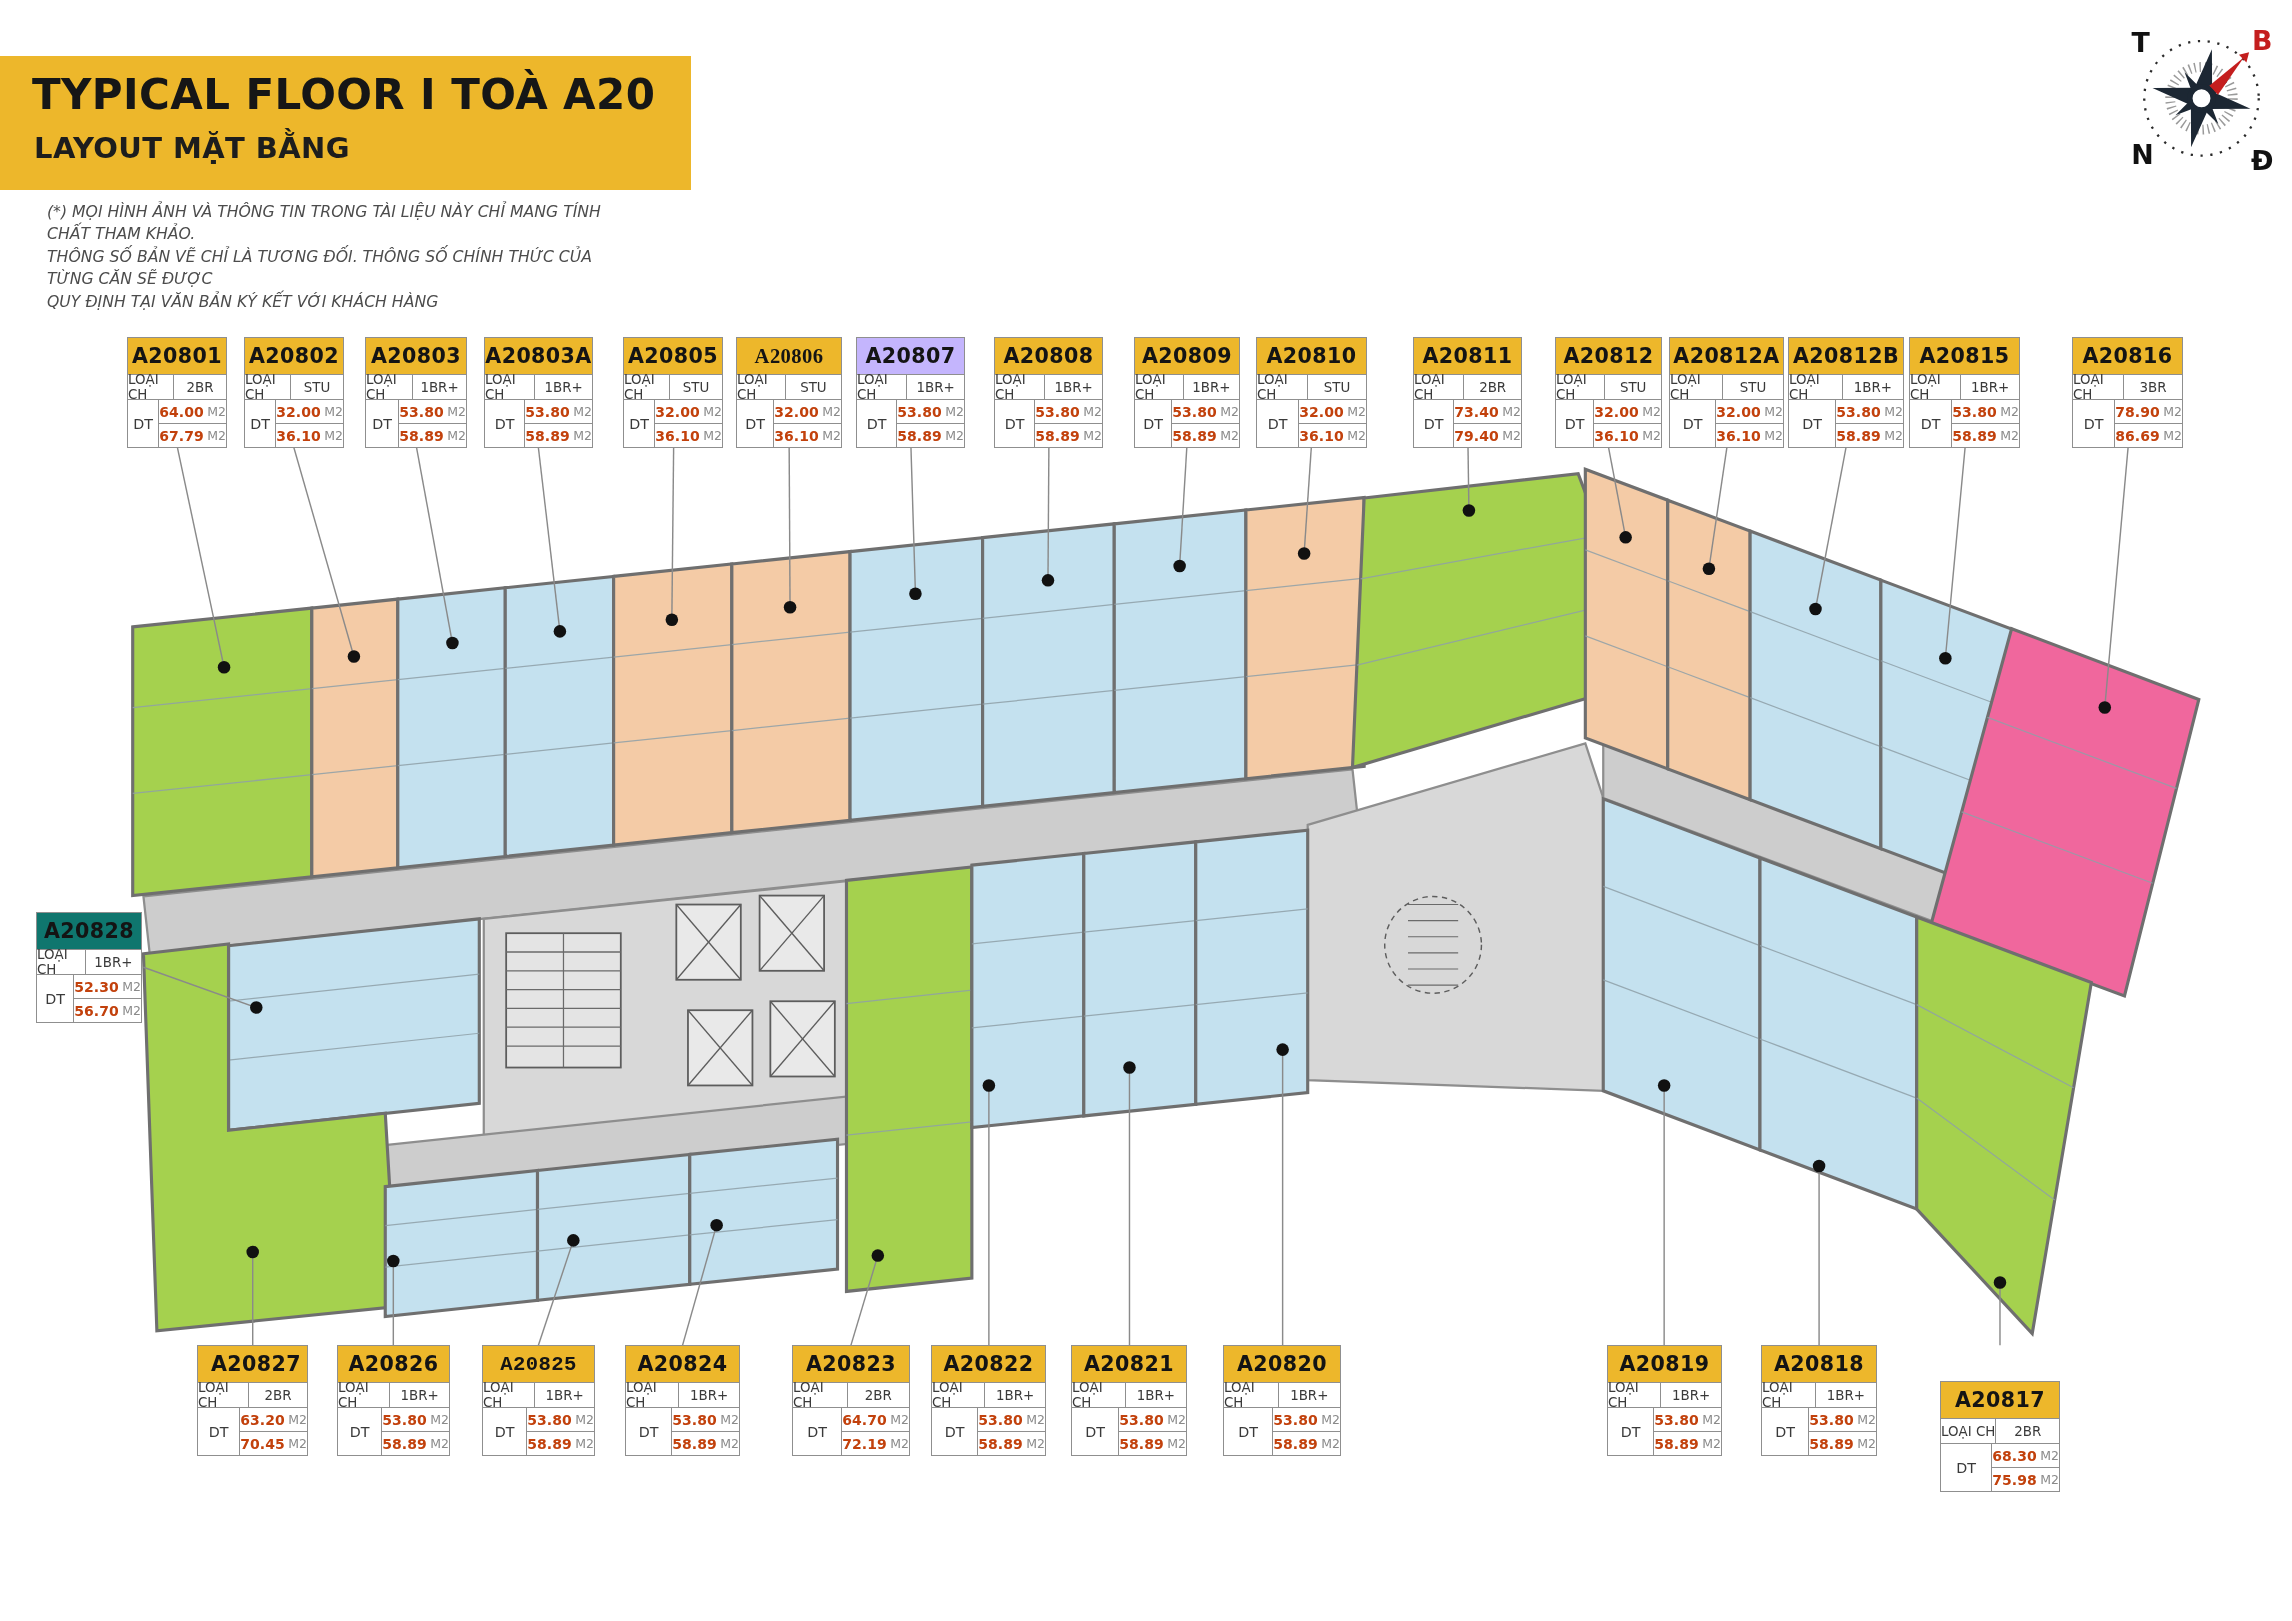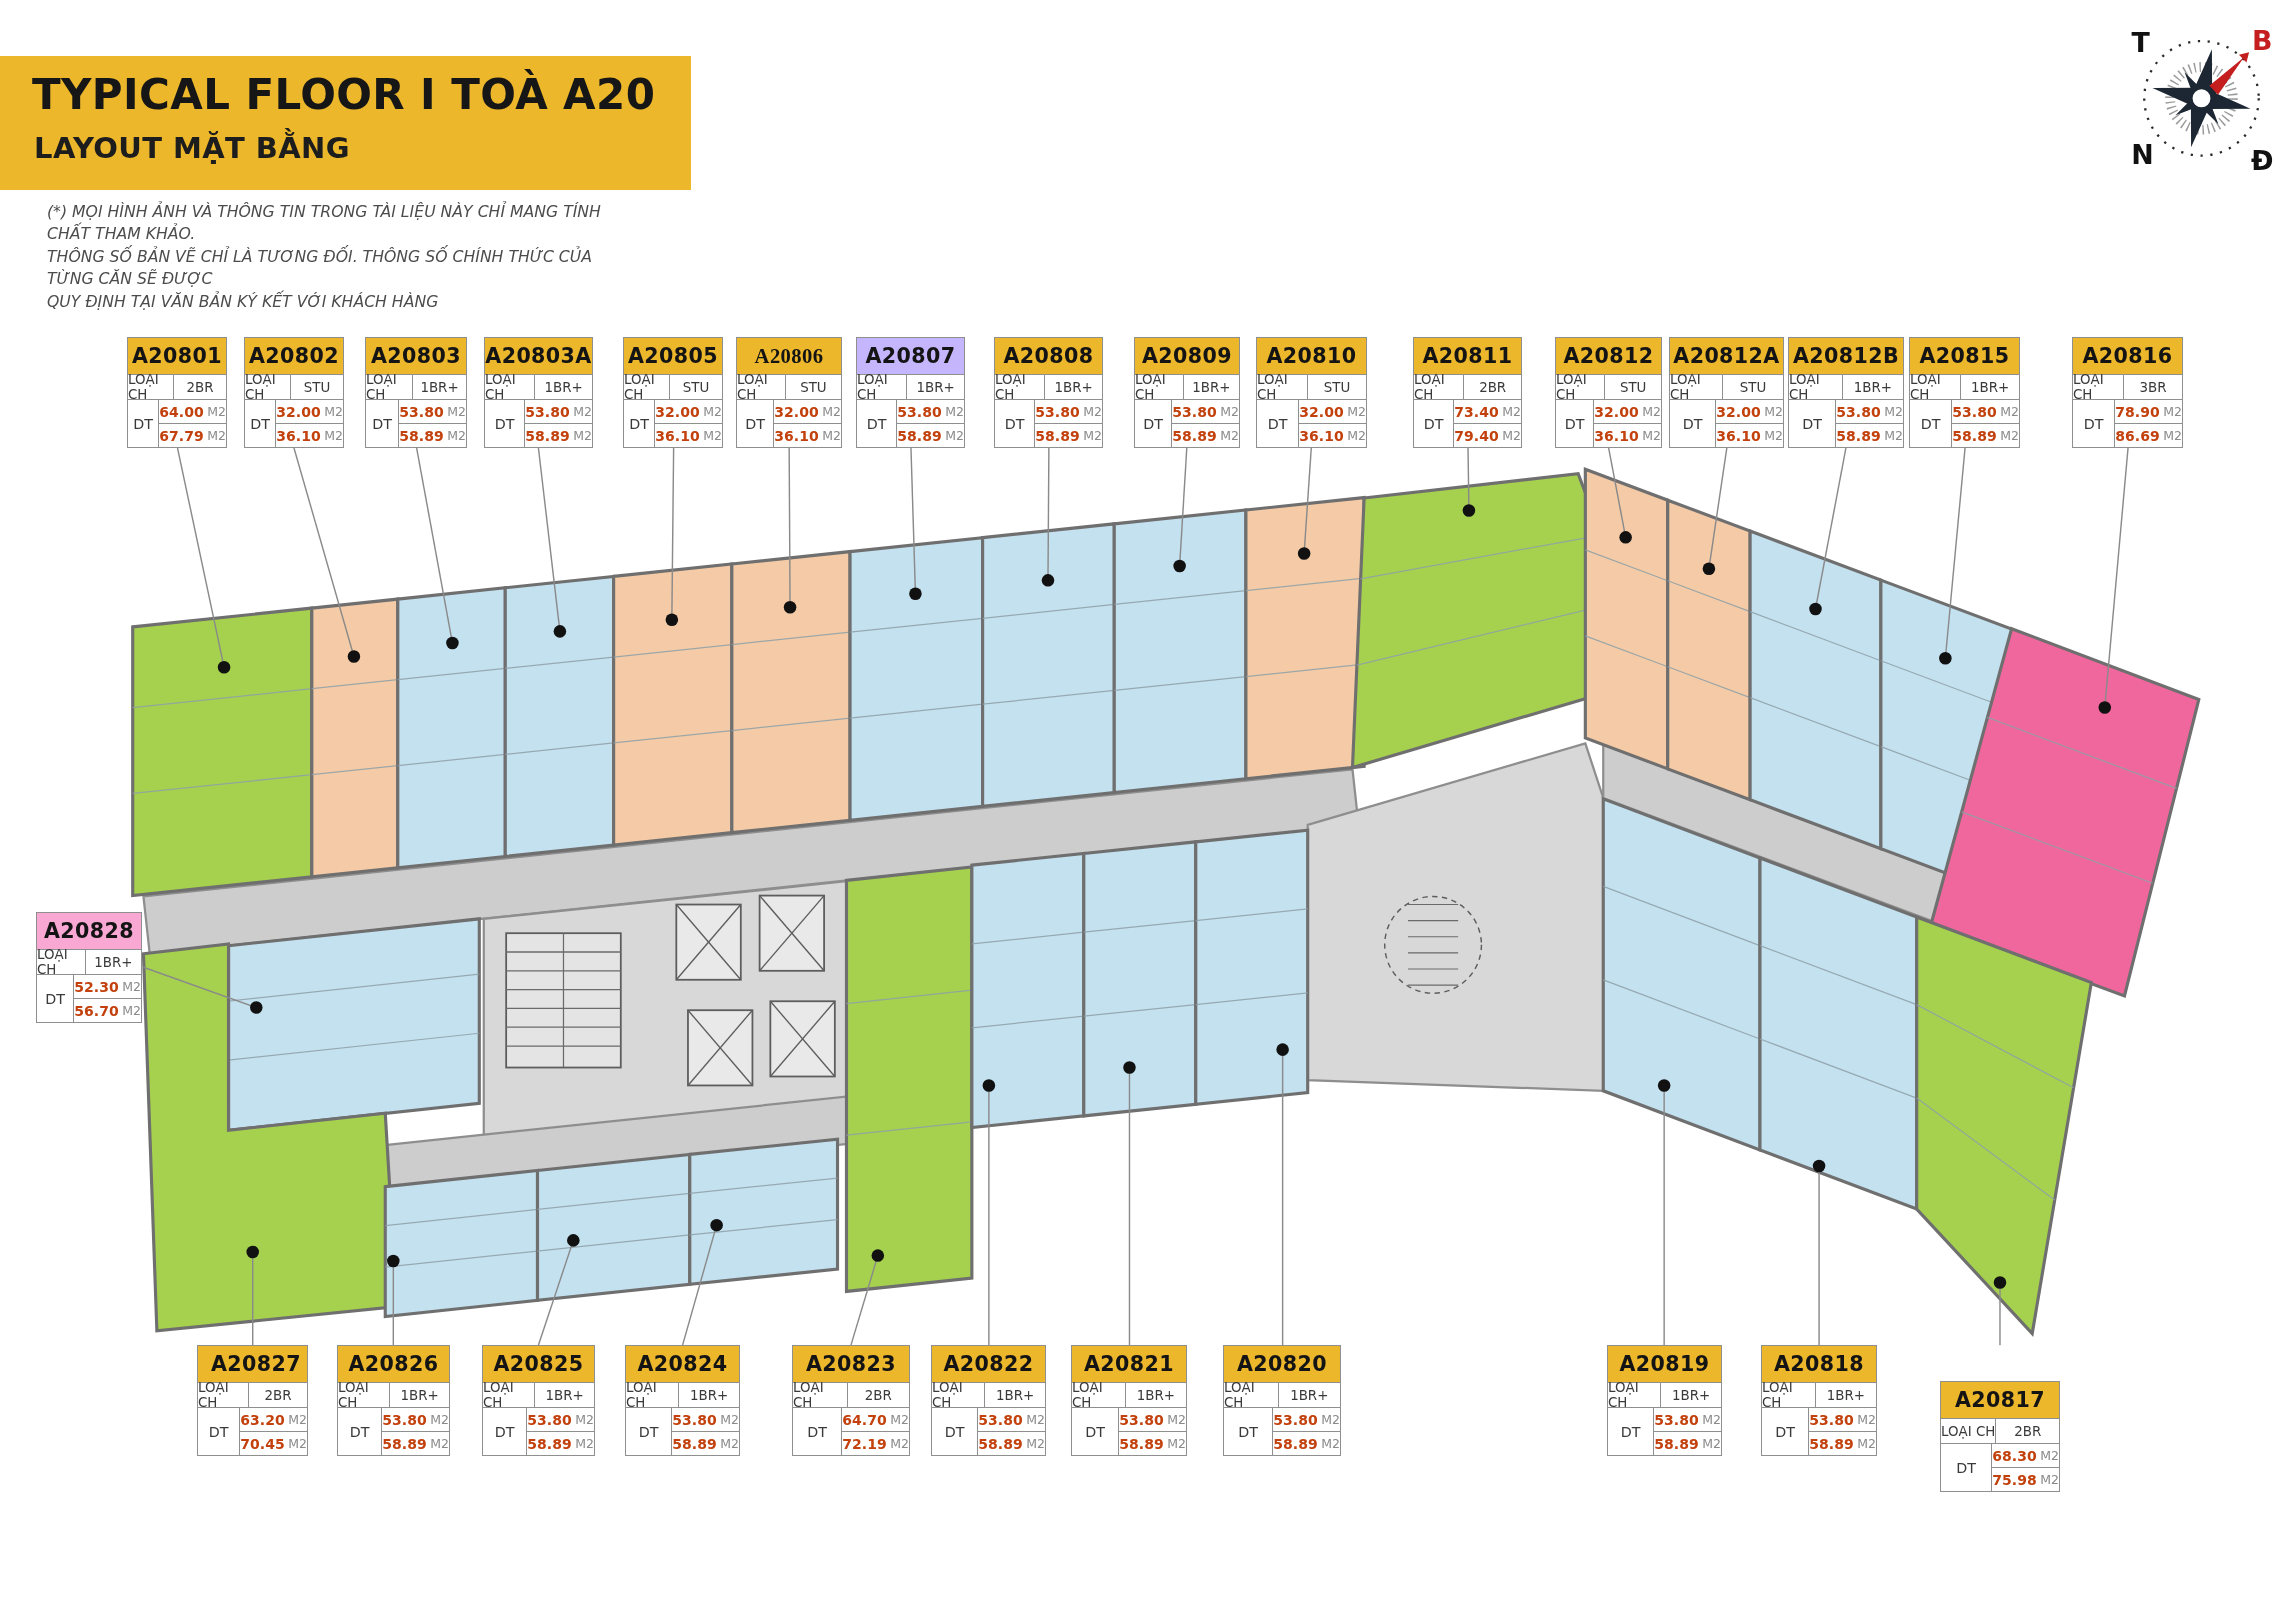--- a/index.html
+++ b/index.html
@@ -565,21 +565,21 @@
               <span class="m2">M2</span>
             </div>
             <div class="uc-area">
               <b>86.69</b>
               <span class="m2">M2</span>
             </div>
           </div>
         </div>
       </div>
       <div class="unit-card" style="left: 36px; top: 912px; width: 106px;">
-        <div class="uc-header" style="background: #f9a8d4;">A20828</div>
+        <div class="uc-header" style="background: #0f766e;">A20828</div>
         <div class="uc-type">
           <div class="uc-cell-l">LOẠI CH</div>
           <div class="uc-cell-r">1BR+</div>
         </div>
         <div class="uc-dt">
           <div class="uc-cell-l">DT</div>
           <div class="uc-areas">
             <div class="uc-area">
               <b>52.30</b>
               <span class="m2">M2</span>
@@ -625,21 +625,21 @@
               <span class="m2">M2</span>
             </div>
             <div class="uc-area">
               <b>58.89</b>
               <span class="m2">M2</span>
             </div>
           </div>
         </div>
       </div>
       <div class="unit-card" style="left: 482px; top: 1345px; width: 113px;">
-        <div class="uc-header" style="background: rgb(237, 183, 43);">A20825</div>
+        <div class="uc-header" style="background: rgb(237, 183, 43); font-family: Liberation Mono, monospace;">A20825</div>
         <div class="uc-type">
           <div class="uc-cell-l">LOẠI CH</div>
           <div class="uc-cell-r">1BR+</div>
         </div>
         <div class="uc-dt">
           <div class="uc-cell-l">DT</div>
           <div class="uc-areas">
             <div class="uc-area">
               <b>53.80</b>
               <span class="m2">M2</span>

